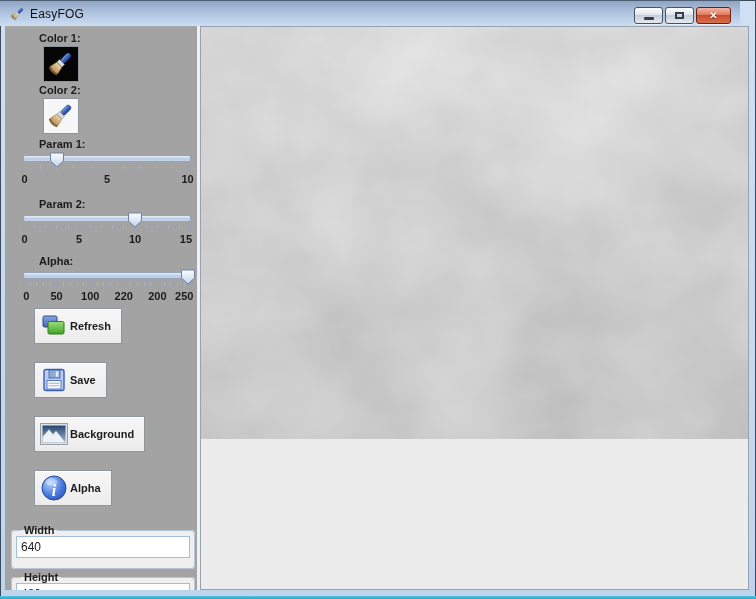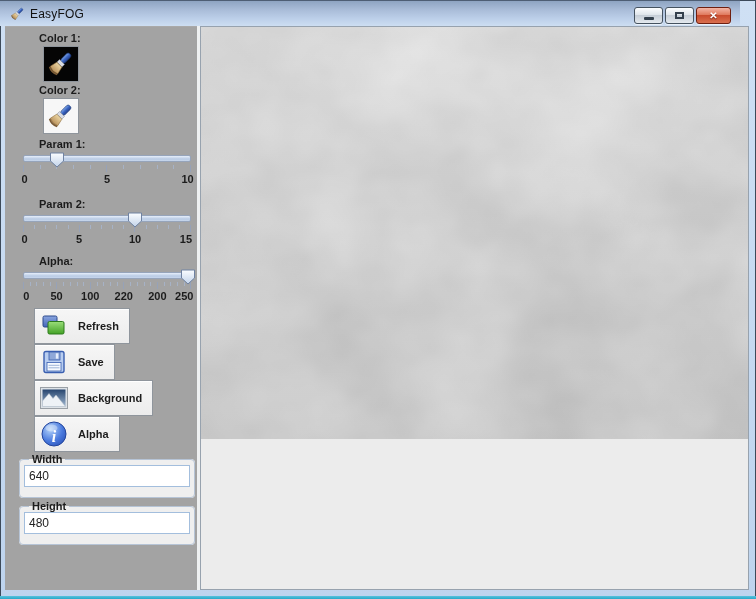--- a/index.html
+++ b/index.html
@@ -47,28 +47,28 @@
     background:linear-gradient(180deg,#e6eefa,#b9cbe4 60%,#c7d6ec);
     border:1px solid #96a4ba; border-radius:2px; }
   .thumb { position:absolute; top:0; width:15px; height:16px; transform:translateX(-50%); }
   .ticks-minor, .ticks-major { position:absolute; left:0; width:168px; }
   .ticks-minor { top:13px; height:4px; }
   .ticks-major { top:13px; height:7px; }
   .tick-labels { position:absolute; top:21px; left:0; width:168px; height:13px; }
   .tick-labels span { position:absolute; transform:translateX(-50%);
     font-size:11px; font-weight:bold; color:#1c1c1c; }
 
-  .tool-btn { display:flex; align-items:center; gap:10px; margin:0 0 0 29px;
+  .tool-btn { display:flex; align-items:center; gap:2px; margin:0 0 18px 29px;
     height:36px; padding:3px 10px 3px 5px;
     background:linear-gradient(180deg,#f6f6f6,#ececec);
     border:1px solid #8f959c; box-shadow:0 1px 0 #fff inset; cursor:pointer;
     font-size:11px; font-weight:bold; color:#1c1c1c; width:max-content; }
   .tool-btn svg { flex:0 0 auto; }
 
-  fieldset { margin:1px 2px 2px 14px; border:1px solid #b6c4d6; border-radius:4px;
+  fieldset { margin:1px 2px 2px 6px; border:1px solid #b6c4d6; border-radius:4px;
     height:45px; padding:0 4px; background:#efefef; }
   legend { font-size:11px; font-weight:bold; color:#1c1c1c; margin-left:5px; padding:0 3px; }
   .size-input { width:100%; height:22px; border:1px solid #a3bedd; background:#fff;
     font-family:"Liberation Sans", sans-serif; font-size:12px; color:#222; padding:4px 4px; }
 
   
   .main { flex:1; margin-left:3px; border:1px solid #97a2ae; background:#ececec;
     overflow:hidden; position:relative; }
   .fog { position:relative; width:100%; height:412px; }
   .fog svg { display:block; width:100%; height:412px; }

